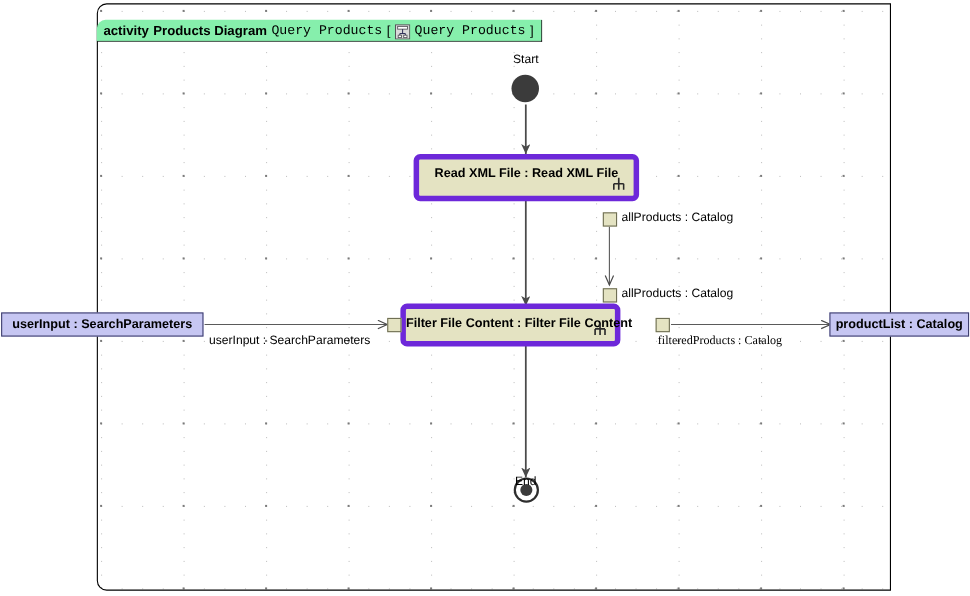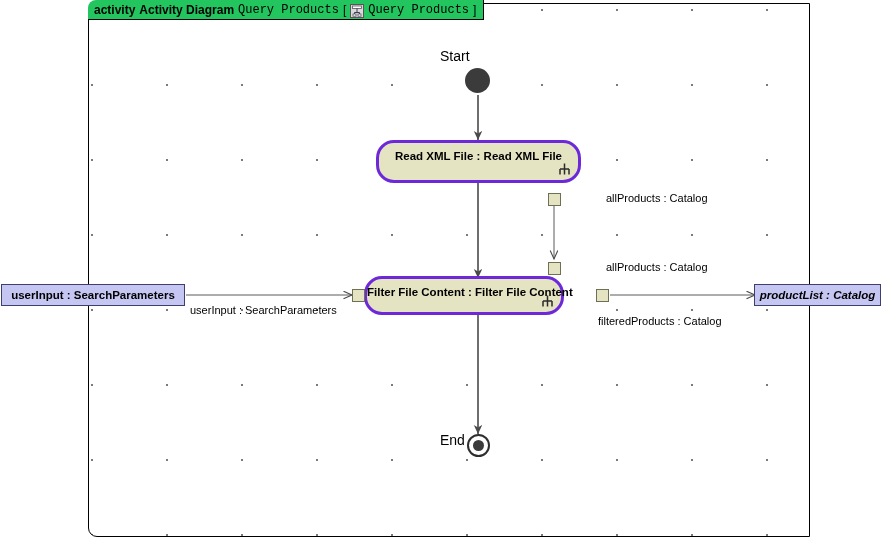--- a/index.html
+++ b/index.html
@@ -43,25 +43,25 @@
       radial-gradient(circle 0.6px at 1px 1px, #b9b9b9 99%, transparent 100%) 0 0 / 18.7px 75px,
       #ffffff;
     background-position: 2px 5px, 2px 5px, 2px 5px, 0 0;
     overflow: hidden;
   }
 
   
   .frame-tab {
     position: absolute;
     left: 88px;
-    top: 0;
+    top: 18px;
     height: 20px;
     box-sizing: border-box;
     padding: 0 7px 0 6px;
-    background: #22c55e;
+    background: #86efac;
     border-right: 1px solid #000000;
     border-bottom: 1px solid #000000;
     border-top-left-radius: 8px;
     display: flex;
     align-items: center;
     gap: 4px;
     white-space: nowrap;
     font-size: 12px;
     color: #000000;
     z-index: 20;
@@ -84,36 +84,36 @@
     position: relative;
     top: 1px;
   }
 
   
   .lbl {
     position: absolute;
     font-size: 11px;
     color: #000000;
     white-space: nowrap;
-    margin-left: 41px;
   }
 
   
   .initial-node {
     position: absolute;
     width: 25px;
     height: 25px;
     border-radius: 50%;
     background: #3b3b3b;
   }
   .node-caption {
     position: absolute;
-    font-size: 14px;
-    color: #000000;
-    white-space: nowrap;
+    font-size: 11px;
+    color: #000000;
+    white-space: nowrap;
+    text-align: center;
   }
 
   
   .final-node {
     position: absolute;
     width: 23px;
     height: 23px;
     border-radius: 50%;
     border: 2px solid #2e2e2e;
     box-sizing: border-box;
@@ -127,22 +127,22 @@
     width: 11px;
     height: 11px;
     border-radius: 50%;
     background: #3b3b3b;
   }
 
   
   .action {
     position: absolute;
     background: #e4e3c2;
-    border: 3px solid #6d28d9;
-    border-radius: 18px;
+    border: 5px solid #6d28d9;
+    border-radius: 6px;
     box-sizing: border-box;
   }
   .action-title {
     position: absolute;
     left: 0;
     right: 0;
     top: 7px;
     text-align: center;
     font-size: 11.5px;
     font-weight: bold;
@@ -249,32 +249,32 @@
     <svg class="rake" viewBox="0 0 11 12">
       <path d="M5.5,0.5 L5.5,11.5 M1,6 L1,11.5 M10,6 L10,11.5 M1,6 L10,6" stroke="#2b2b2b" stroke-width="1.5" fill="none"></path>
     </svg>
   </div>
 
   <div class="pin" style="left:352px; top:289px;"></div>
 
   <div class="pin" style="left:596px; top:289px;"></div>
 
   <div class="edge-label" style="left:190px; top:304px;">userInput : SearchParameters</div>
-  <div class="edge-label" style="left:598px; top:315px;">filteredProducts : Catalog</div>
+  <div class="edge-label" style="left:598px; top:304px;font-family:Liberation Serif, serif;">filteredProducts : Catalog</div>
 
   <div class="param-node" style="left:1px; top:284px; width:184px; height:22px;">userInput : SearchParameters</div>
 
-  <div class="param-node" style="left:754px; top:284px; width:127px; height:22px;font-style:italic;">productList : Catalog</div>
+  <div class="param-node" style="left:754px; top:284px; width:127px; height:22px;">productList : Catalog</div>
 
   <div class="final-node" style="left:467px; top:434px;"></div>
   <div class="node-caption" style="left:440px; top:432px; width:76px;">End</div>
 
   <div class="frame-tab">
     <span class="kw">activity</span>
-    <span class="kw">Activity Diagram</span>
+    <span class="kw">Products Diagram</span>
     <span class="nm">Query Products</span>
     <span class="brk">[</span>
     <span class="tab-icon">
       <svg viewBox="0 0 14 14" width="14" height="14">
         <rect x="0.5" y="0.5" width="13" height="13" fill="#d9d9d9" stroke="#55555a"></rect>
         <rect x="2.5" y="2" width="9" height="2.5" fill="#ffffff" stroke="#55555a" stroke-width="0.8"></rect>
         <path d="M7,4.5 L7,8.5 M4.5,8.5 L9.5,8.5 M4.5,8.5 L4.5,10 M9.5,8.5 L9.5,10" stroke="#2b2b55" stroke-width="0.9" fill="none"></path>
         <rect x="3" y="10" width="3" height="2.2" fill="#ffffff" stroke="#55555a" stroke-width="0.8"></rect>
         <rect x="8" y="10" width="3" height="2.2" fill="#ffffff" stroke="#55555a" stroke-width="0.8"></rect>
       </svg>

